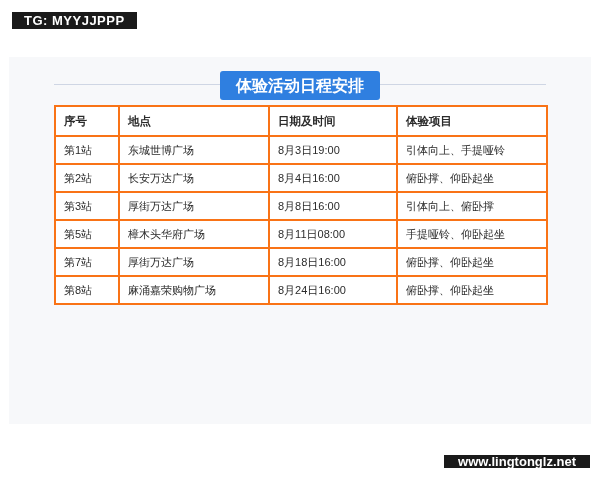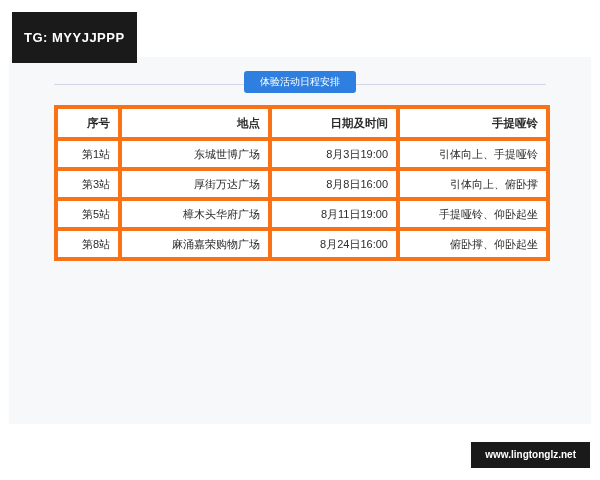--- a/index.html
+++ b/index.html
@@ -18,21 +18,21 @@
   
   .tg-badge {
     position: absolute;
     top: 12px;
     left: 12px;
     background: #1a1a1a;
     color: #ffffff;
     font-size: 13px;
     font-weight: bold;
     letter-spacing: 0.5px;
-    padding: 19px 12px;
+    padding: 2px 12px;
     line-height: 1;
     z-index: 5;
   }
 
   
   .panel {
     position: absolute;
     left: 9px;
     top: 57px;
     width: 582px;
@@ -56,42 +56,42 @@
   }
   .title-line.left  { left: 45px;  width: 190px; }
   .title-line.right { right: 45px; width: 190px; }
 
   .title-pill {
     position: absolute;
     left: 50%;
     transform: translateX(-50%);
     background: #2f7fe0;
     color: #ffffff;
-    font-size: 10px;
-    font-weight: normal;
+    font-size: 16px;
+    font-weight: bold;
     padding: 5px 16px;
     border-radius: 3px;
     white-space: nowrap;
     line-height: 1.2;
   }
 
   
   table.schedule {
     position: absolute;
     left: 45px;
     top: 48px;
     width: 492px;
     border-collapse: collapse;
     background: #ffffff;
     table-layout: fixed;
   }
   table.schedule th,
   table.schedule td {
-    border: 4px solid #f97316;
-    text-align: right;
+    border: 2px solid #f97316;
+    text-align: left;
     font-size: 11px;
     color: #2b2b2b;
     height: 26px;
     padding: 0 8px;
     white-space: nowrap;
   }
   table.schedule th {
     font-weight: bold;
     font-size: 11.5px;
     height: 28px;
@@ -105,23 +105,23 @@
   col.c3 { width: 128px; }
   col.c4 { width: 150px; }
 
   
   .site-badge {
     position: absolute;
     right: 10px;
     bottom: 12px;
     background: #1a1a1a;
     color: #ffffff;
-    font-size: 10px;
+    font-size: 13px;
     font-weight: bold;
-    padding: 8px 14px;
+    padding: 0 14px;
     line-height: 1;
     z-index: 5;
   }
 </style>
 </head>
 <body>
 
 <div class="tg-badge">TG: MYYJJPPP</div>
 
 <div class="panel">
@@ -137,41 +137,53 @@
       <col class="c1">
         <col class="c2">
         <col class="c3">
         <col class="c4">
     </colgroup>
     <thead>
       <tr>
         <th>序号</th>
         <th>地点</th>
         <th>日期及时间</th>
-        <th>手提哑铃</th>
+        <th>体验项目</th>
       </tr>
     </thead>
     <tbody>
       <tr>
         <td class="num">第1站</td>
         <td>东城世博广场</td>
         <td>8月3日19:00</td>
         <td>引体向上、手提哑铃</td>
       </tr>
       <tr>
+        <td class="num">第2站</td>
+        <td>长安万达广场</td>
+        <td>8月4日16:00</td>
+        <td>俯卧撑、仰卧起坐</td>
+      </tr>
+      <tr>
         <td class="num">第3站</td>
         <td>厚街万达广场</td>
         <td>8月8日16:00</td>
         <td>引体向上、俯卧撑</td>
       </tr>
       <tr>
         <td class="num">第5站</td>
         <td>樟木头华府广场</td>
-        <td>8月11日19:00</td>
+        <td>8月11日08:00</td>
         <td>手提哑铃、仰卧起坐</td>
+      </tr>
+      <tr>
+        <td class="num">第7站</td>
+        <td>厚街万达广场</td>
+        <td>8月18日16:00</td>
+        <td>俯卧撑、仰卧起坐</td>
       </tr>
       <tr>
         <td class="num">第8站</td>
         <td>麻涌嘉荣购物广场</td>
         <td>8月24日16:00</td>
         <td>俯卧撑、仰卧起坐</td>
       </tr>
     </tbody>
   </table>
 

